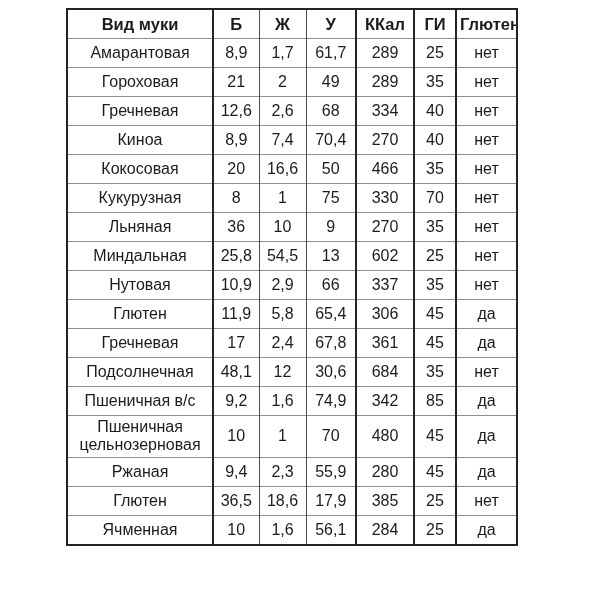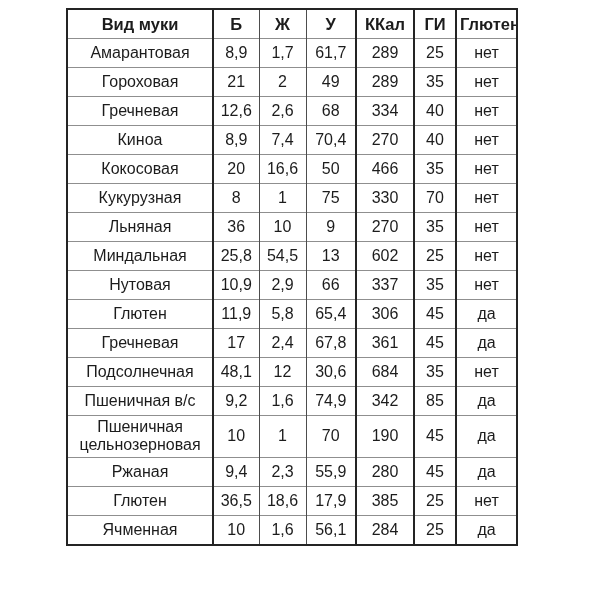--- a/index.html
+++ b/index.html
@@ -189,21 +189,21 @@
           <td class="vl-thin">74,9</td>
           <td class="vl-thick">342</td>
           <td class="vl-thick">85</td>
           <td class="vl-thick">да</td>
         </tr>
         <tr>
           <td>Пшеничная цельнозерновая</td>
           <td class="vl-thick">10</td>
           <td class="vl-thin">1</td>
           <td class="vl-thin">70</td>
-          <td class="vl-thick">190</td>
+          <td class="vl-thick">480</td>
           <td class="vl-thick">45</td>
           <td class="vl-thick">да</td>
         </tr>
         <tr>
           <td>Ржаная</td>
           <td class="vl-thick">9,4</td>
           <td class="vl-thin">2,3</td>
           <td class="vl-thin">55,9</td>
           <td class="vl-thick">280</td>
           <td class="vl-thick">45</td>

